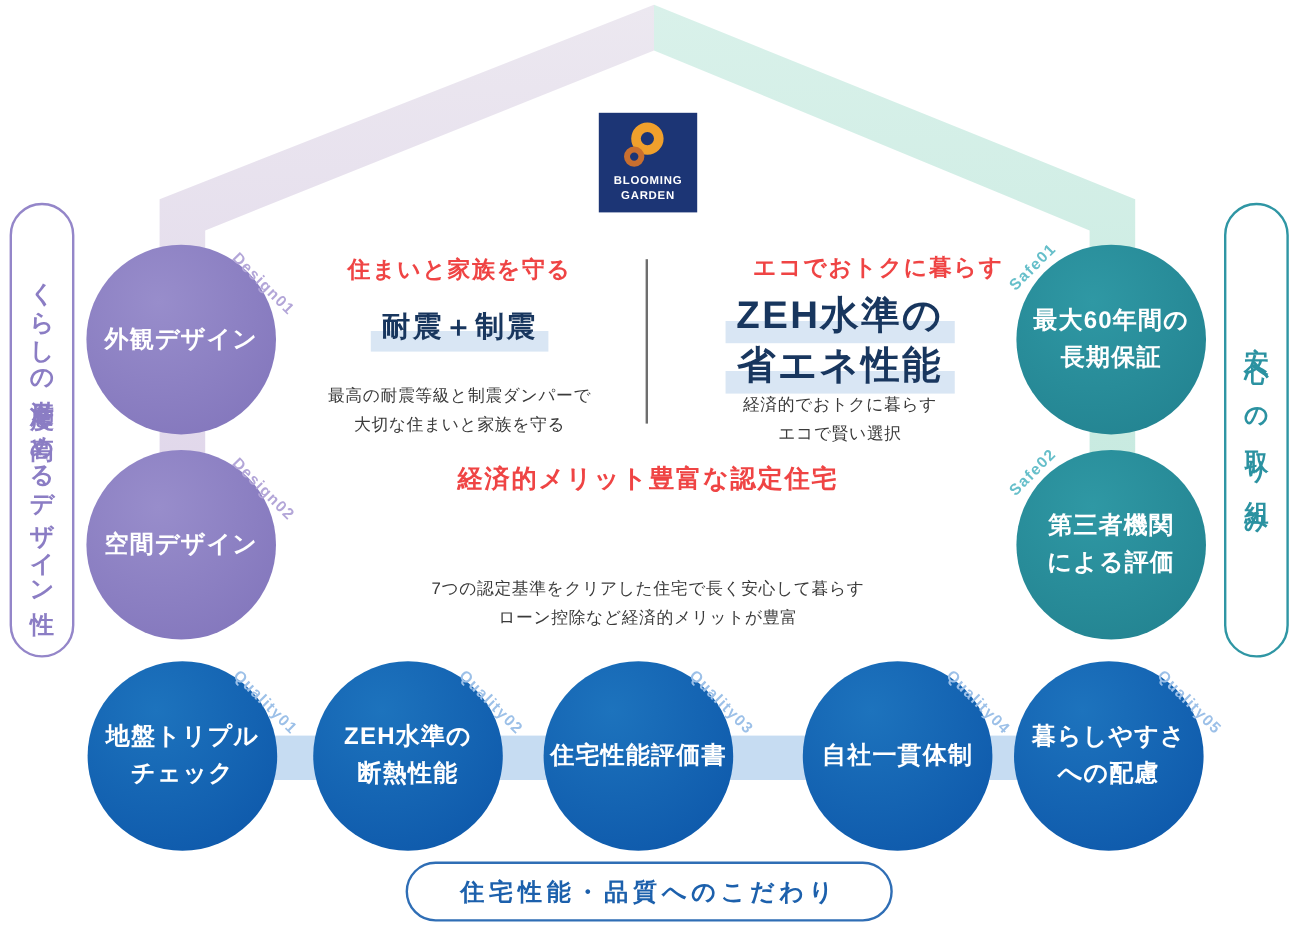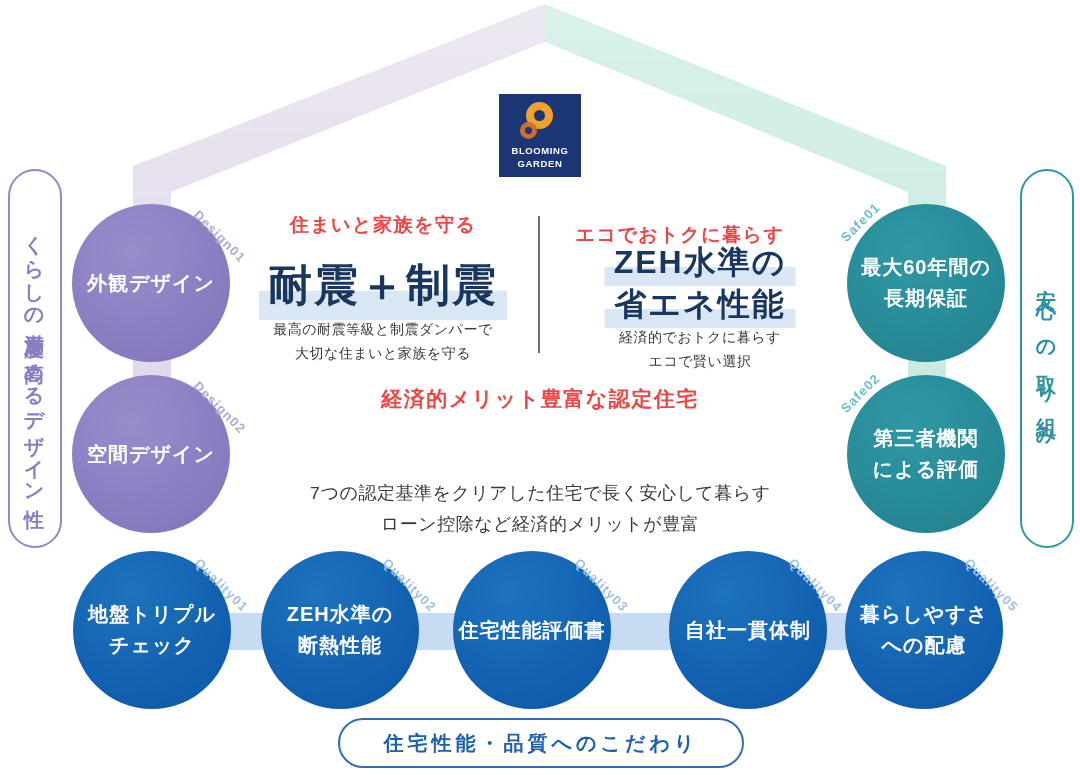--- a/index.html
+++ b/index.html
@@ -50,28 +50,28 @@
   
   .bottom-pill{position:absolute;left:338px;top:718px;width:406px;height:50px;border:2px solid #2f6eb5;border-radius:27px;
                box-sizing:border-box;display:flex;align-items:center;justify-content:center;
                color:#1c60ac;font-size:20px;font-weight:bold;letter-spacing:4px;}
 
   
   .heading{position:absolute;transform:translateX(-50%);font-size:19px;font-weight:bold;color:#ef4444;
            letter-spacing:1.5px;white-space:nowrap;}
   .big-title{position:absolute;transform:translateX(-50%);font-weight:bold;color:#18365e;white-space:nowrap;text-align:center;}
   .hl{background:linear-gradient(to bottom, transparent 54%, #d9e6f4 54%);padding:0 9px 5px;display:inline-block;}
-  .t-quake{top:256px;left:383px;font-size:44px;letter-spacing:2px;}
+  .t-quake{top:256px;left:383px;font-size:24px;letter-spacing:2px;}
   .t-zeh{top:244px;left:700px;font-size:32px;letter-spacing:2px;line-height:1.12;}
   .t-zeh .hl{margin:1px 0;}
   .t-cert{top:428px;left:540px;font-size:36px;letter-spacing:3px;}
   .h-cert{font-size:21px;}
   .desc{position:absolute;transform:translateX(-50%);font-size:14px;color:#3a3a3a;line-height:1.7;
         text-align:center;white-space:pre-line;letter-spacing:0.5px;}
-  .d-cert{font-size:18px;font-family:Liberation Mono, monospace;}
+  .d-cert{font-size:14px;}
   .divider{position:absolute;left:538px;top:216px;width:1.5px;height:137px;background:#6e6e6e;}
 </style>
 </head>
 <body>
 
 <div class="stage">
 
   <svg class="layer" width="1080" height="775" viewBox="0 0 1080 775">
     <defs>
       <linearGradient id="gl" x1="0" y1="0" x2="0" y2="1">
@@ -153,21 +153,21 @@
 
   <div class="heading" style="left:383px;top:212px;">住まいと家族を守る</div>
   <div class="big-title t-quake">
     <span class="hl">耐震＋制震</span>
   </div>
   <div class="desc" style="left:383px;top:318px;">最高の耐震等級と制震ダンパーで
 大切な住まいと家族を守る</div>
 
   <div class="divider"></div>
 
-  <div class="heading" style="left:680px;top:210px;margin-top:12px;">エコでおトクに暮らす</div>
+  <div class="heading" style="left:732px;top:210px;">エコでおトクに暮らす</div>
   <div class="big-title t-zeh">
     <span class="hl" style="display:block;">ZEH水準の</span>
     <span class="hl" style="display:block;">省エネ性能</span>
   </div>
   <div class="desc" style="left:700px;top:326px;">経済的でおトクに暮らす
 エコで賢い選択</div>
 
   <div class="heading h-cert" style="left:540px;top:385px;">経済的メリット豊富な認定住宅</div>
   <div class="desc d-cert" style="left:540px;top:479px;">7つの認定基準をクリアした住宅で長く安心して暮らす
 ローン控除など経済的メリットが豊富</div>

